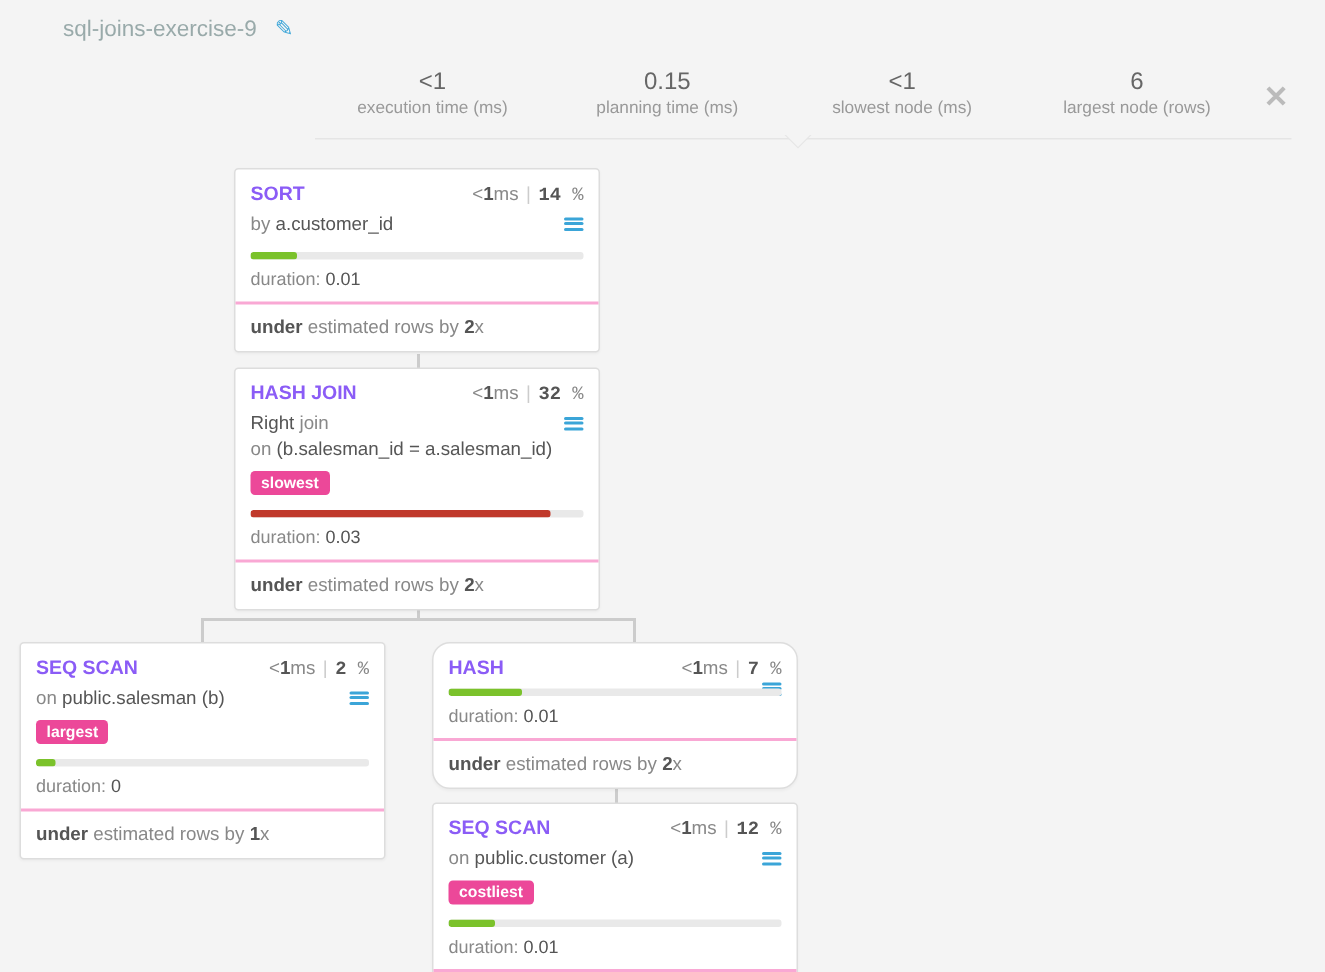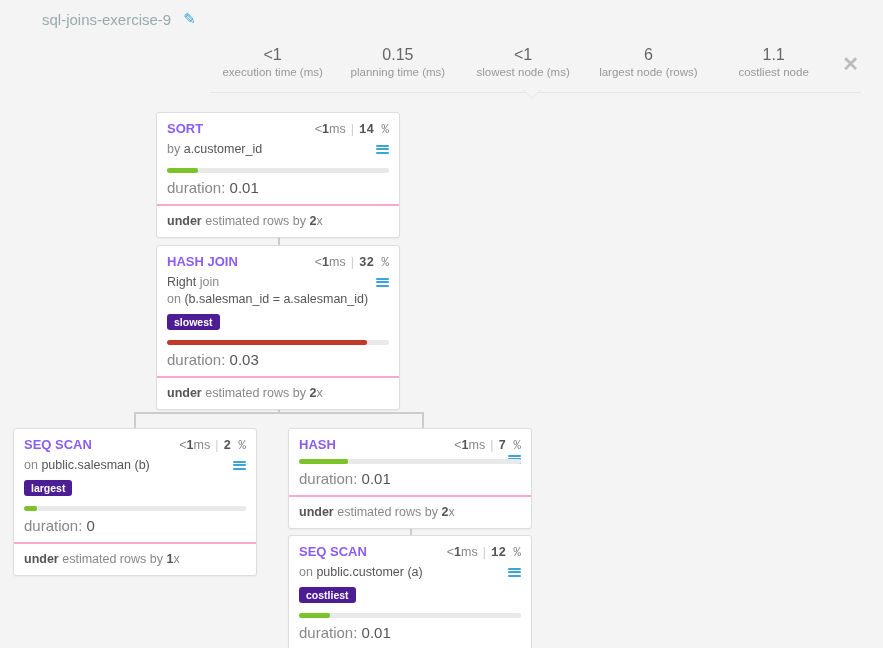--- a/index.html
+++ b/index.html
@@ -124,21 +124,21 @@
   }
   .stack-lines{
     display:inline-block; width:13px;
   }
   .stack-lines span{
     display:block; height:2px; background:#3ba5d8; border-radius:2px; margin:1.5px 0;
   }
 
   .tag {
     display: inline-block;
-    background: #4c1d95;
+    background: #ec4899;
     color: #fff;
     font-size: 10.5px;
     font-weight: 700;
     padding: 2px 7px;
     border-radius: 3px;
     margin: 0 10px 6px 10px;
   }
 
   .bar {
     height: 5px;
@@ -152,21 +152,21 @@
     position: absolute;
     left: 0; top: 0; bottom: 0;
     border-radius: 2px;
   }
   .bar.green .fill { background: #7bc22b; }
   .bar.red   .fill { background: #c0392b; }
 
   .dur {
     padding: 2px 10px 8px 10px;
     color: #888;
-    font-size: 15px;
+    font-size: 12px;
   }
   .dur .v { color: #555; }
 
   .est {
     border-top: 2px solid #f9a8d4;
     padding: 8px 10px 9px 10px;
     color: #888;
     font-size: 12.5px;
   }
   .est b { color: #555; }
@@ -178,21 +178,21 @@
     border: 1px solid #ccc;
     box-sizing: content-box;
   }
   .vline { width: 0px; }
   .hline { height: 0px; }
 
   
   #n-sort  { left: 156px; top: 112px; }
   #n-hj    { left: 156px; top: 245px; }
   #n-seq1  { left:  13px; top: 428px; }
-  #n-hash  { left: 288px; top: 428px; }
+  #n-hash  { left: 288px; top: 428px; border-radius: 12px; }
   #n-seq2  { left: 288px; top: 535px; }
 
 </style>
 </head>
 <body>
 
 <div class="title-row">
   <span>sql-joins-exercise-9</span>
   <span class="pencil">✎</span>
 </div>
@@ -206,24 +206,20 @@
     <div class="val">0.15</div>
     <div class="lbl">planning time (ms)</div>
   </div>
   <div class="stat">
     <div class="val">&lt;1</div>
     <div class="lbl">slowest node (ms)</div>
   </div>
   <div class="stat">
     <div class="val">6</div>
     <div class="lbl">largest node (rows)</div>
-  </div>
-  <div class="stat">
-    <div class="val">1.1</div>
-    <div class="lbl">costliest node</div>
   </div>
   <div class="close-x">✕</div>
 </div>
 <div class="pointer"></div>
 
 <div class="canvas">
 
   <div class="vline" style="left:278px; top:236px; height:8px"></div>
   <div class="vline" style="left:278px; top:402px; height:10px"></div>
   <div class="hline" style="left:134px; top:412px; width:288px"></div>

